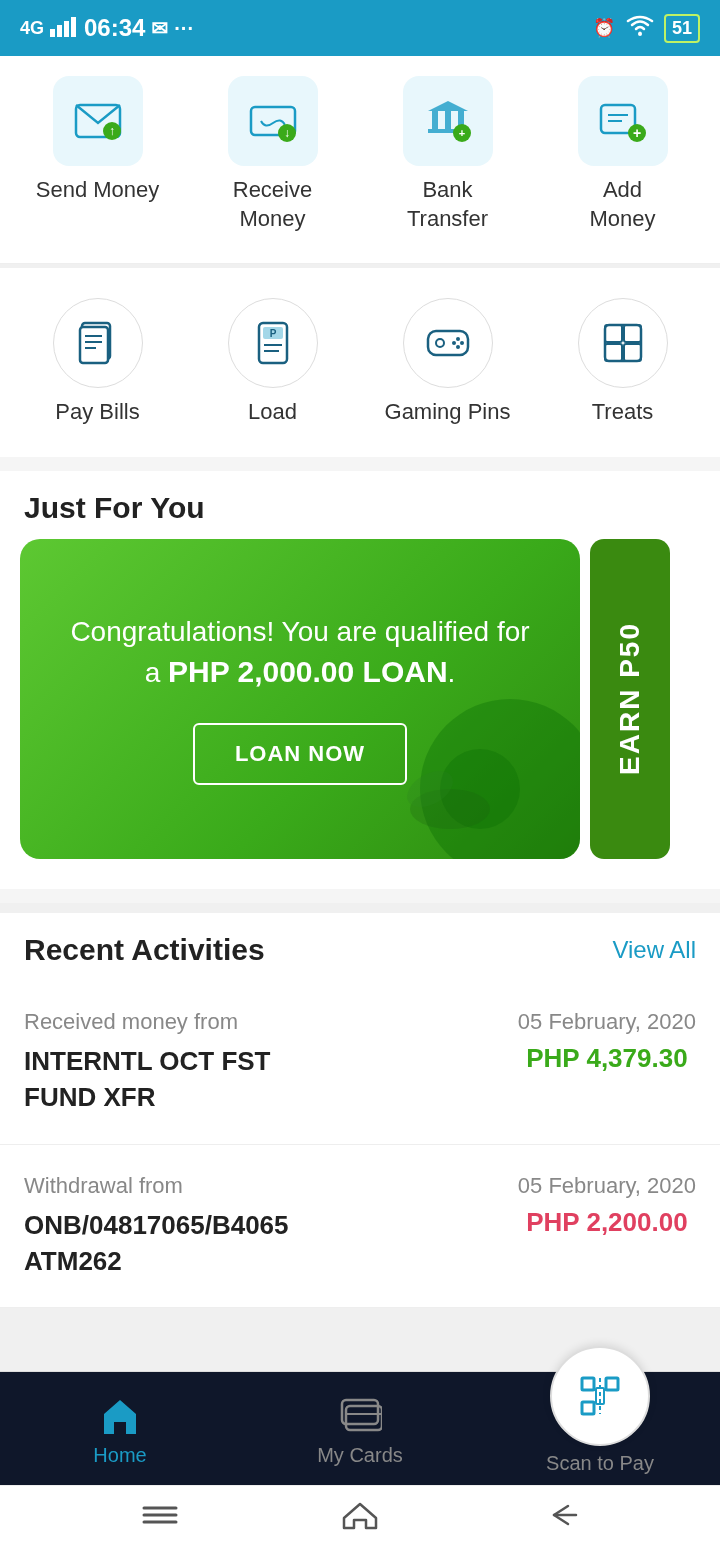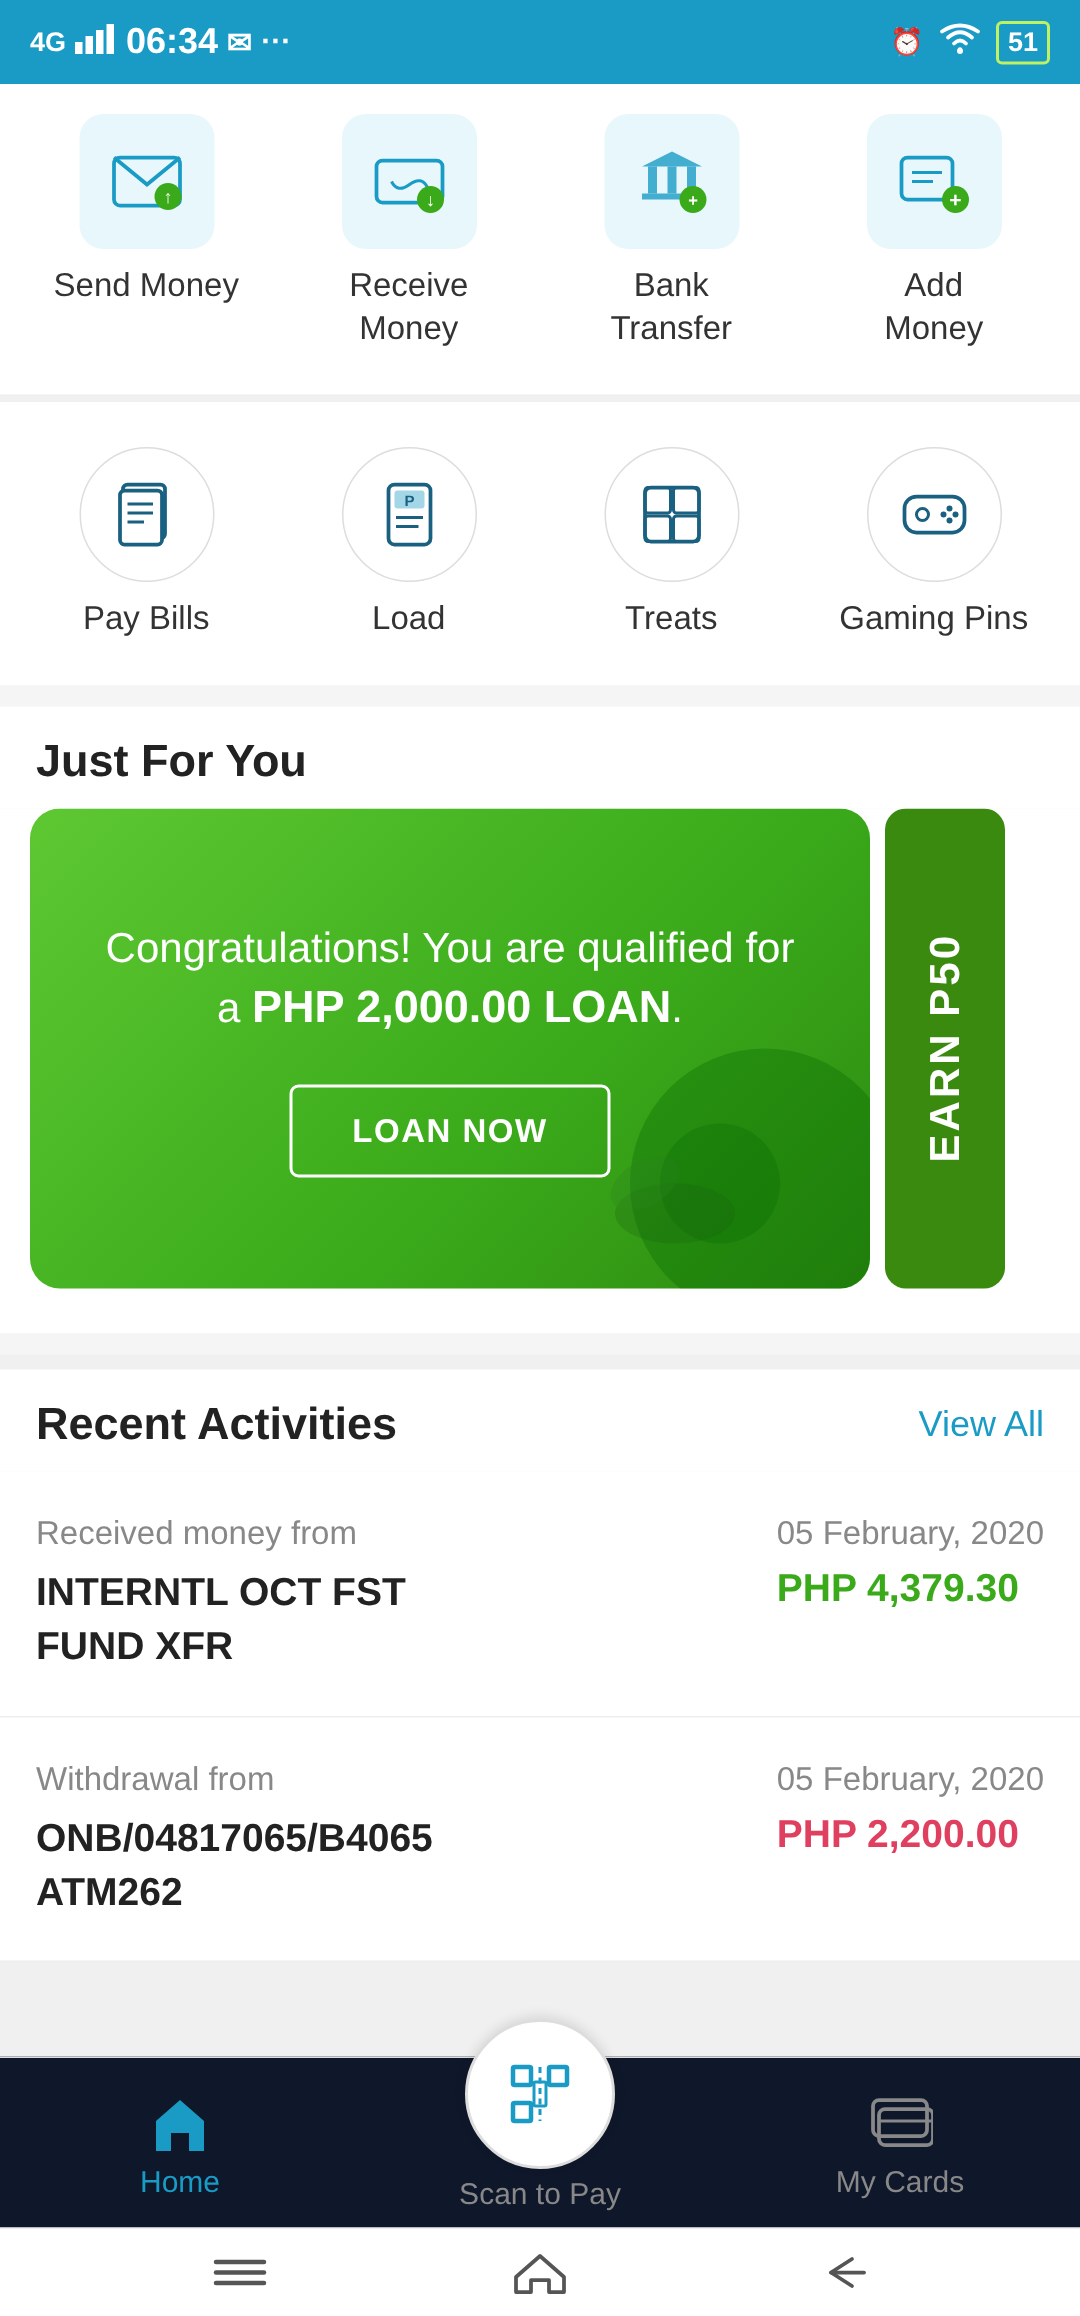--- a/index.html
+++ b/index.html
@@ -226,21 +226,21 @@
       color: #888;
       margin-bottom: 8px;
     }
     .tx-name {
       font-size: 26px;
       font-weight: bold;
       color: #222;
       line-height: 1.4;
     }
     .tx-right {
-      text-align: left;
+      text-align: center;
     }
     .tx-date {
       font-size: 22px;
       color: #888;
       margin-bottom: 8px;
     }
     .tx-amount-positive {
       font-size: 26px;
       font-weight: bold;
       color: #3aaa1a;
@@ -417,42 +417,42 @@
         <line x1="15" y1="26" x2="33" y2="26" stroke="#1a6080" stroke-width="2"></line>
         <line x1="15" y1="32" x2="30" y2="32" stroke="#1a6080" stroke-width="2"></line>
       </svg>
     </div>
     <span class="action-label">Load</span>
   </div>
 
   <div class="action-item">
     <div class="circle-icon-wrap">
       <svg viewBox="0 0 48 48" fill="none">
-        <rect x="6" y="6" width="36" height="36" rx="4" stroke="#1a6080" stroke-width="2.5"></rect>
-        <rect x="6" y="6" width="17" height="17" rx="2" stroke="#1a6080" stroke-width="2"></rect>
-        <rect x="25" y="6" width="17" height="17" rx="2" stroke="#1a6080" stroke-width="2"></rect>
-        <rect x="6" y="25" width="17" height="17" rx="2" stroke="#1a6080" stroke-width="2"></rect>
-        <rect x="25" y="25" width="17" height="17" rx="2" stroke="#1a6080" stroke-width="2"></rect>
-      </svg>
-    </div>
-    <span class="action-label">Treats</span>
-  </div>
-
-  <div class="action-item">
-    <div class="circle-icon-wrap">
-      <svg viewBox="0 0 48 48" fill="none">
         <rect x="4" y="12" width="40" height="24" rx="8" stroke="#1a6080" stroke-width="2.5"></rect>
         <circle cx="16" cy="24" r="4" stroke="#1a6080" stroke-width="2"></circle>
         <circle cx="34" cy="20" r="2" fill="#1a6080"></circle>
         <circle cx="38" cy="24" r="2" fill="#1a6080"></circle>
         <circle cx="34" cy="28" r="2" fill="#1a6080"></circle>
         <circle cx="30" cy="24" r="2" fill="#1a6080"></circle>
       </svg>
     </div>
     <span class="action-label">Gaming Pins</span>
+  </div>
+
+  <div class="action-item">
+    <div class="circle-icon-wrap">
+      <svg viewBox="0 0 48 48" fill="none">
+        <rect x="6" y="6" width="36" height="36" rx="4" stroke="#1a6080" stroke-width="2.5"></rect>
+        <rect x="6" y="6" width="17" height="17" rx="2" stroke="#1a6080" stroke-width="2"></rect>
+        <rect x="25" y="6" width="17" height="17" rx="2" stroke="#1a6080" stroke-width="2"></rect>
+        <rect x="6" y="25" width="17" height="17" rx="2" stroke="#1a6080" stroke-width="2"></rect>
+        <rect x="25" y="25" width="17" height="17" rx="2" stroke="#1a6080" stroke-width="2"></rect>
+      </svg>
+    </div>
+    <span class="action-label">Treats</span>
   </div>
 
 </div>
 
 <div style="background:#f5f5f5;height:14px;"></div>
 <div class="section-header" style="background:white;">
   <span class="section-title">Just For You</span>
 </div>
 
 <div class="promo-container" style="background:white;padding-bottom:30px;">
@@ -509,42 +509,42 @@
 <div style="height:160px;"></div>
 
 <div class="bottom-nav">
   <div class="nav-items">
 
     <div class="nav-item">
       <svg width="44" height="44" viewBox="0 0 44 44">
         <path d="M6 20 L22 6 L38 20 L38 40 L28 40 L28 28 L16 28 L16 40 L6 40 Z" fill="#1a9bc5"></path>
       </svg>
       <span class="nav-label active">Home</span>
+    </div>
+
+    <div class="nav-item">
+      <svg width="44" height="44" viewBox="0 0 44 44">
+        <rect x="4" y="6" width="36" height="24" rx="4" fill="none" stroke="#888" stroke-width="2.5"></rect>
+        <rect x="8" y="12" width="36" height="24" rx="4" fill="none" stroke="#888" stroke-width="2.5"></rect>
+        <line x1="8" y1="20" x2="44" y2="20" stroke="#888" stroke-width="2"></line>
+      </svg>
+      <span class="nav-label">My Cards</span>
     </div>
 
     <div class="nav-item">
       <div class="scan-btn-wrap">
         <svg width="52" height="52" viewBox="0 0 52 52">
           <rect x="8" y="8" width="12" height="12" rx="1" fill="none" stroke="#1a9bc5" stroke-width="3"></rect>
           <rect x="8" y="32" width="12" height="12" rx="1" fill="none" stroke="#1a9bc5" stroke-width="3"></rect>
           <rect x="32" y="8" width="12" height="12" rx="1" fill="none" stroke="#1a9bc5" stroke-width="3"></rect>
           <line x1="26" y1="8" x2="26" y2="44" stroke="#1a9bc5" stroke-width="2" stroke-dasharray="4,3"></line>
           <rect x="22" y="18" width="8" height="16" rx="1" fill="none" stroke="#1a9bc5" stroke-width="2"></rect>
         </svg>
       </div>
       <span class="nav-label">Scan to Pay</span>
-    </div>
-
-    <div class="nav-item">
-      <svg width="44" height="44" viewBox="0 0 44 44">
-        <rect x="4" y="6" width="36" height="24" rx="4" fill="none" stroke="#888" stroke-width="2.5"></rect>
-        <rect x="8" y="12" width="36" height="24" rx="4" fill="none" stroke="#888" stroke-width="2.5"></rect>
-        <line x1="8" y1="20" x2="44" y2="20" stroke="#888" stroke-width="2"></line>
-      </svg>
-      <span class="nav-label">My Cards</span>
     </div>
 
   </div>
 
   <div class="android-nav">
     <svg width="40" height="30" viewBox="0 0 40 30">
       <line x1="4" y1="8" x2="36" y2="8" stroke="#555" stroke-width="3" stroke-linecap="round"></line>
       <line x1="4" y1="15" x2="36" y2="15" stroke="#555" stroke-width="3" stroke-linecap="round"></line>
       <line x1="4" y1="22" x2="36" y2="22" stroke="#555" stroke-width="3" stroke-linecap="round"></line>
     </svg>

